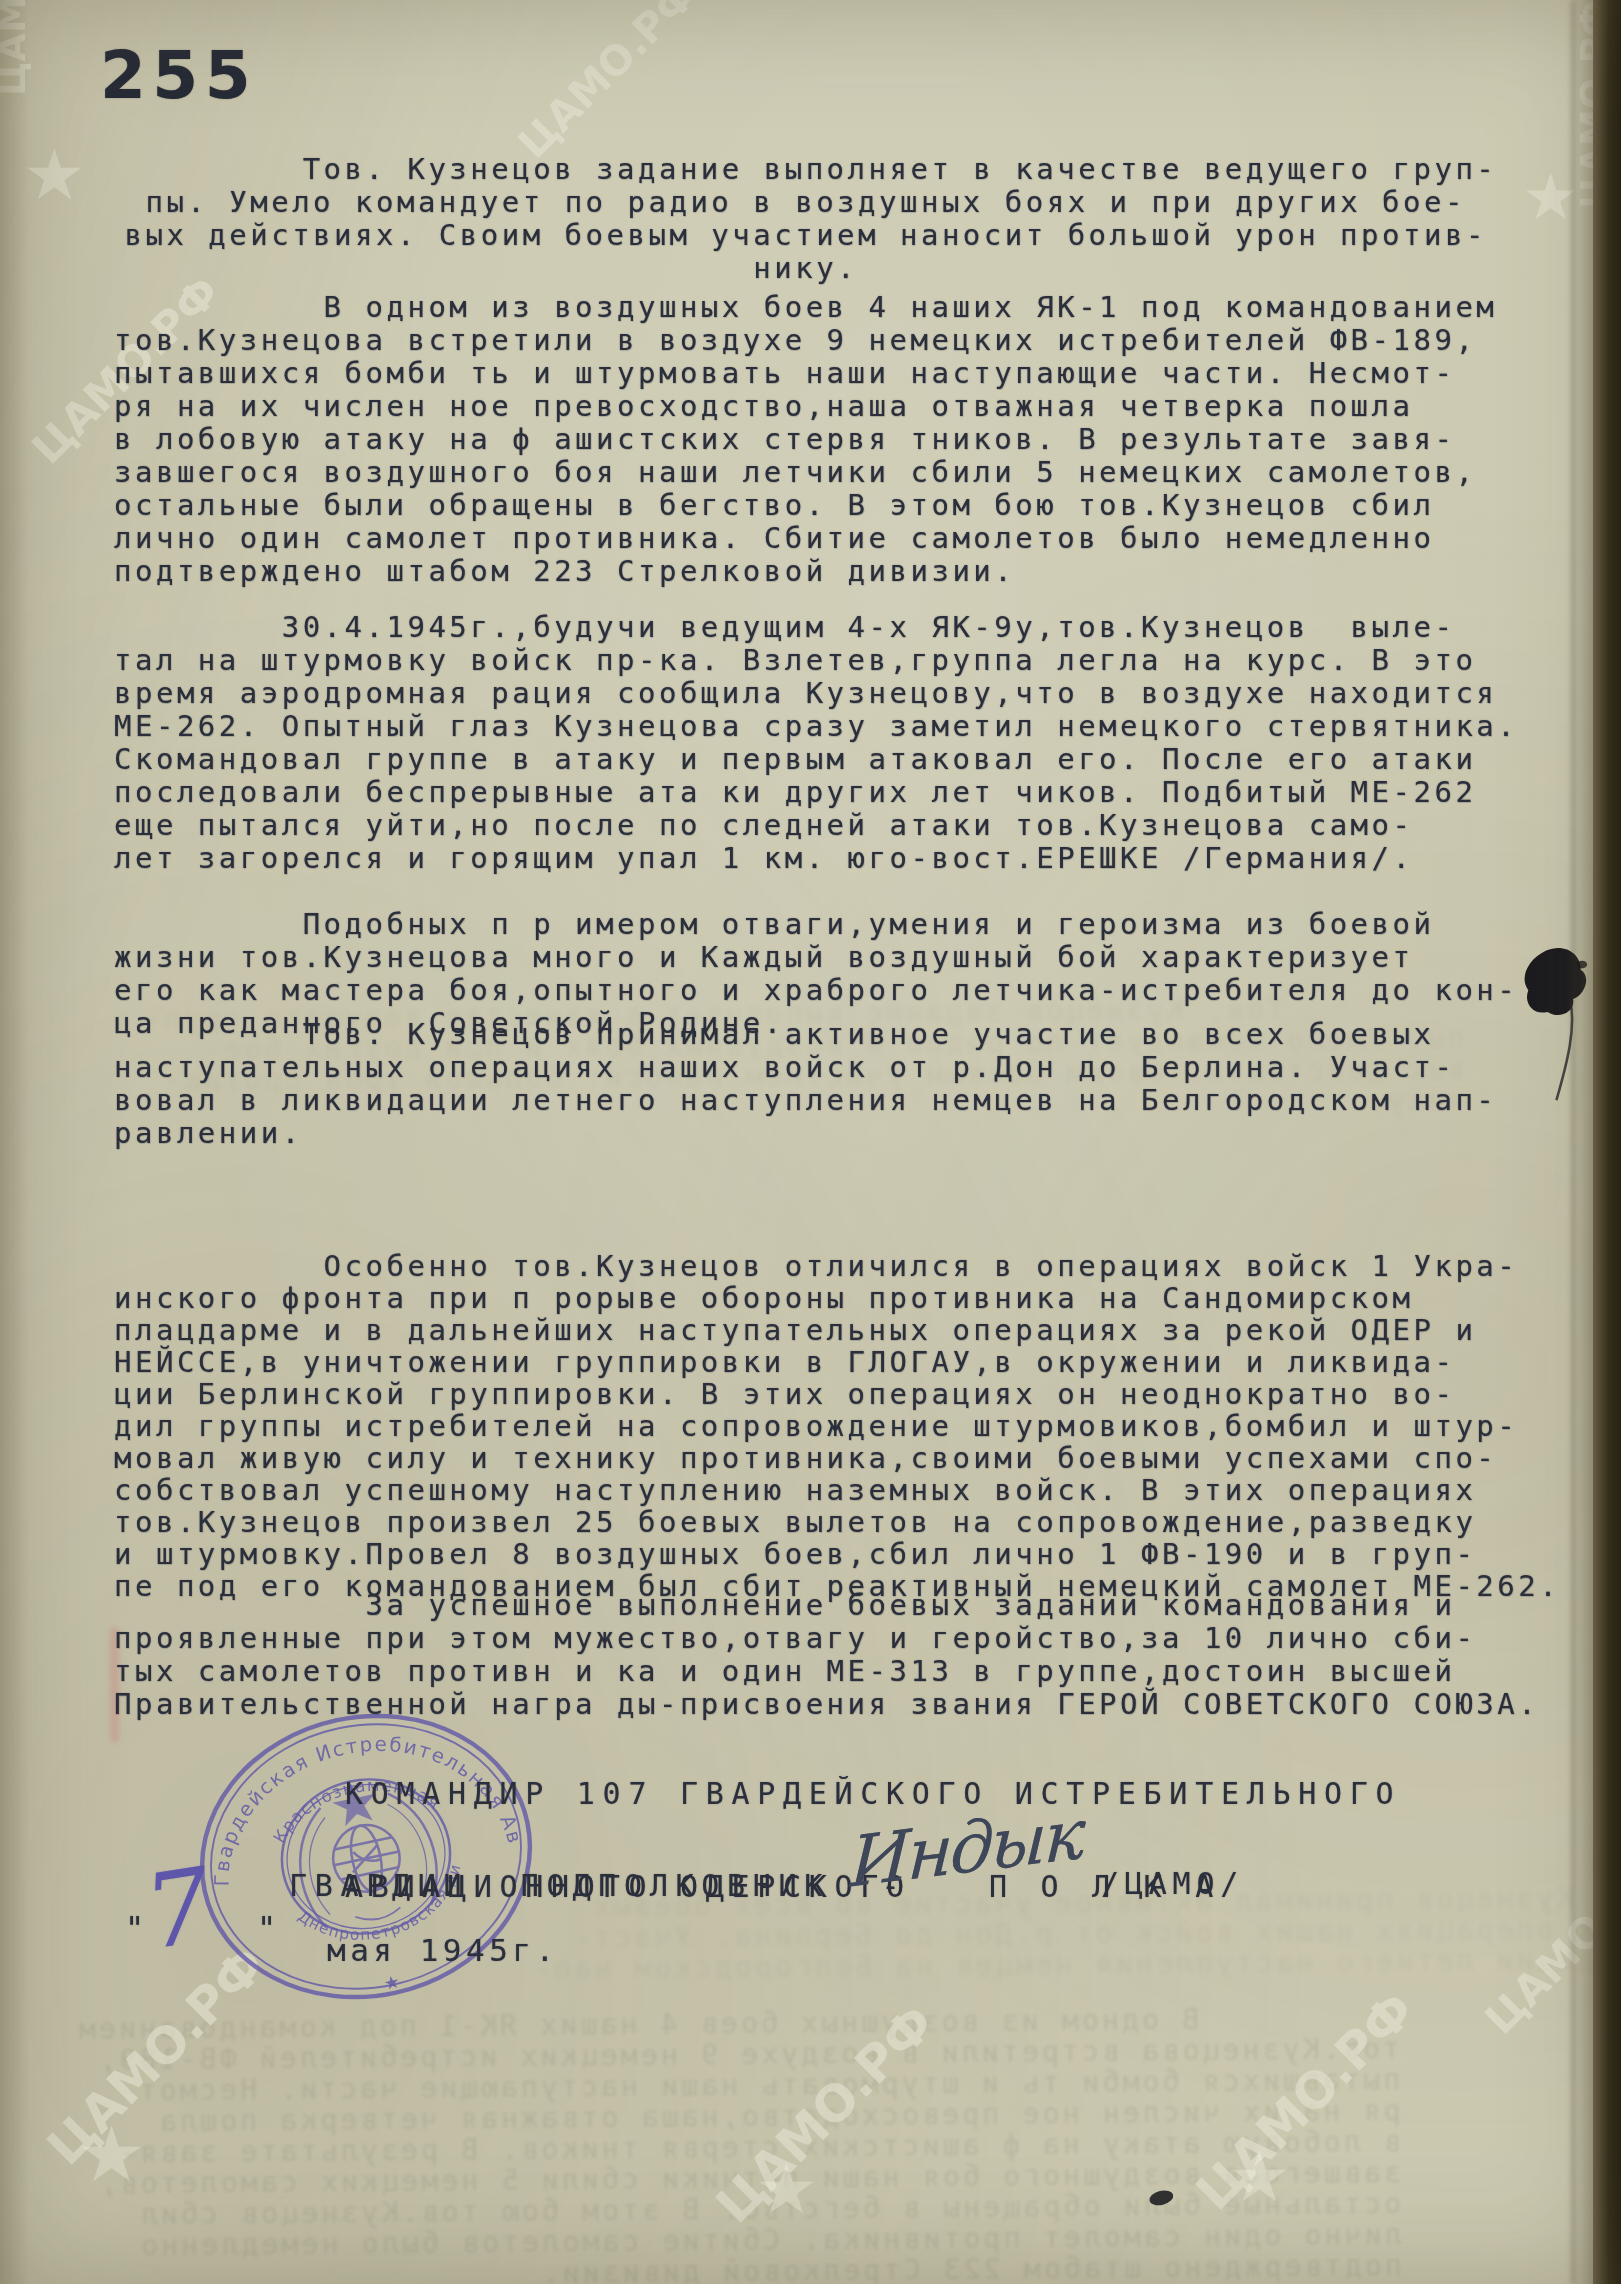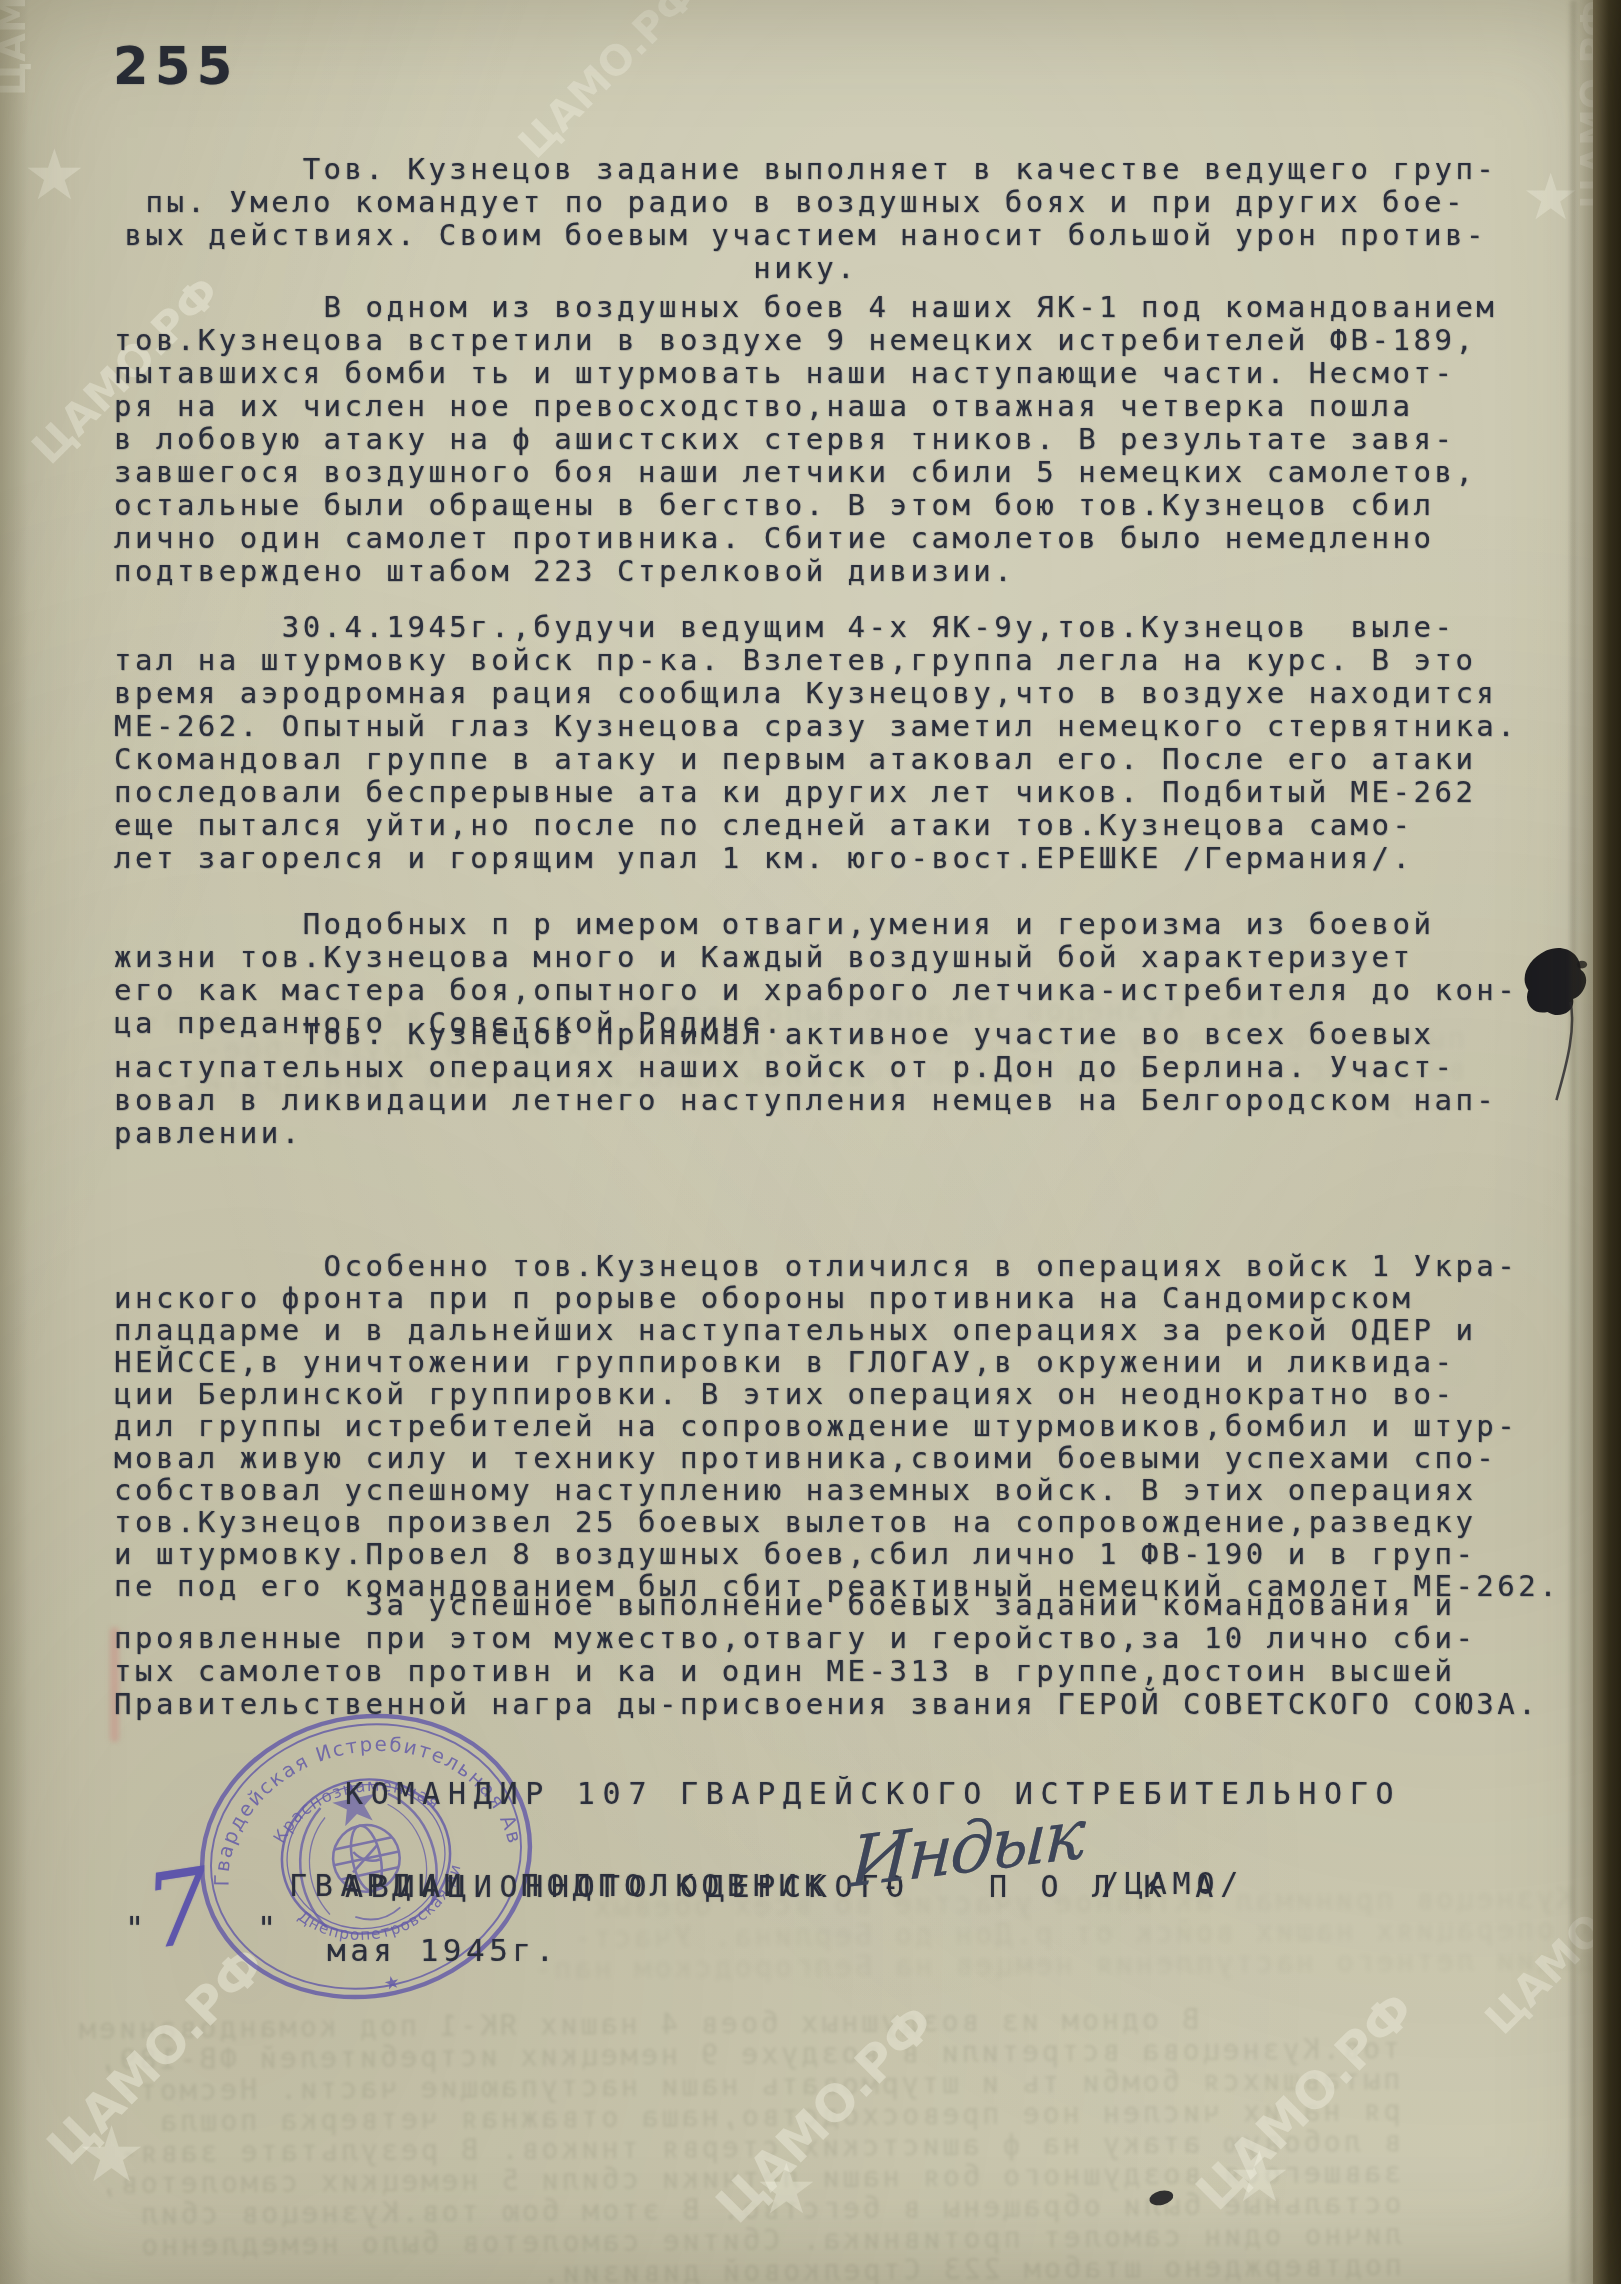--- a/index.html
+++ b/index.html
@@ -20,23 +20,23 @@
   .para{
     position:absolute;left:114px;
     white-space:pre;
     font-size:29px;line-height:33px;letter-spacing:3.5px;
     color:#2b2f3c;
     text-shadow:0 0 1.3px rgba(43,47,60,.50), 0.6px 0.6px 0 rgba(43,47,60,.14);
     z-index:4;
   }
   .p6{line-height:32px;}
   .pagenum{
-    position:absolute;left:113px;top:37px;
+    position:absolute;left:100px;top:37px;
     font-family:"DejaVu Sans", sans-serif;font-weight:bold;
-    font-size:51px;letter-spacing:6.4px;color:#262a35;
+    font-size:66px;letter-spacing:6.4px;color:#262a35;
     text-shadow:0 0 1.3px rgba(38,42,53,.6);z-index:4;
   }
   .sigline{
     position:absolute;white-space:pre;
     font-size:30px;letter-spacing:7.7px;color:#2b2f3c;
     text-shadow:0 0 1.3px rgba(43,47,60,.5);z-index:5;
   }
   .signer{
     position:absolute;left:1101px;top:1866px;
     font-size:30px;letter-spacing:5.8px;color:#2b2f3c;

